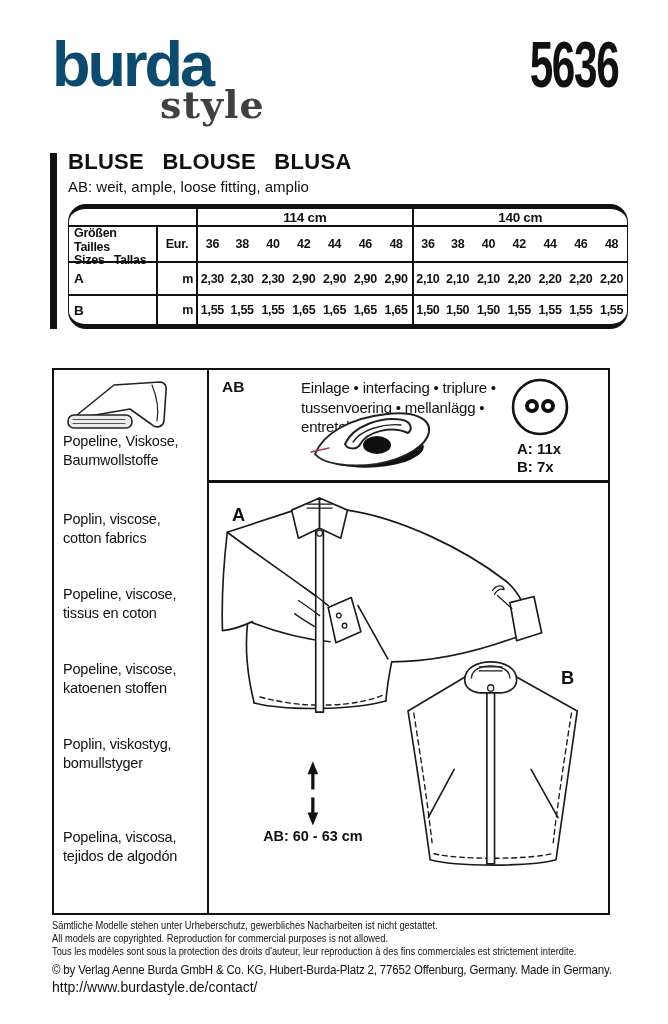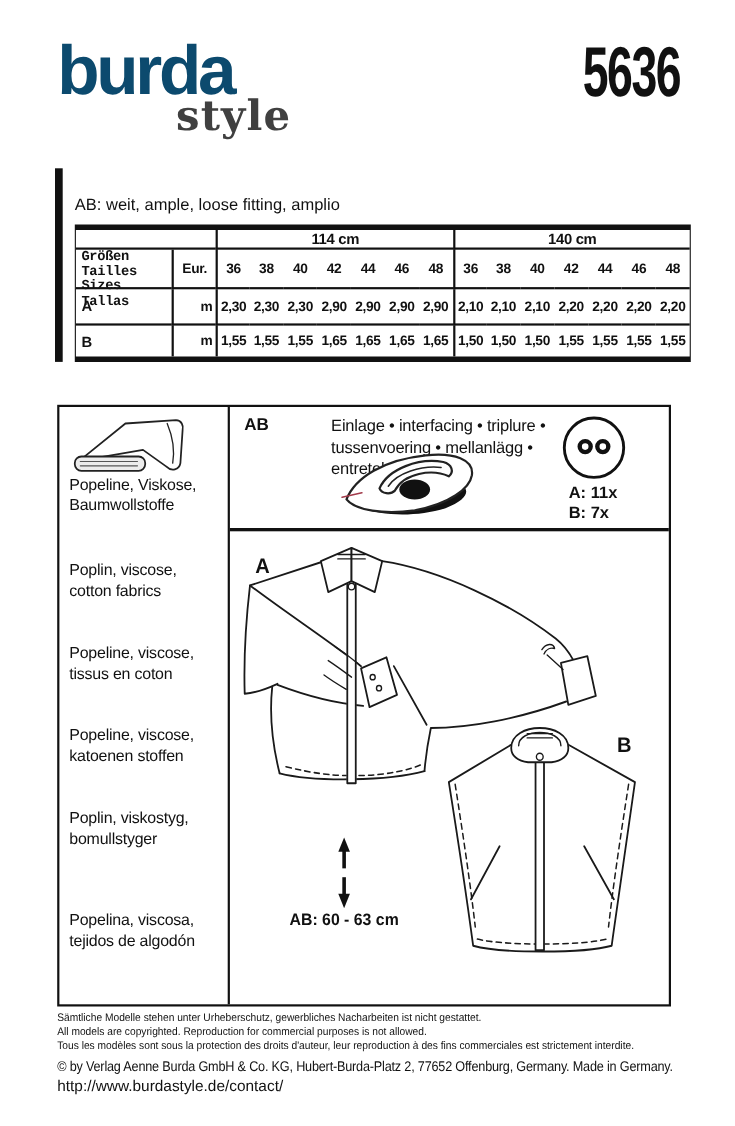--- a/index.html
+++ b/index.html
@@ -26,26 +26,26 @@
   .title-main { position:absolute; left:68px; top:149px; font-size:22px; font-weight:700; word-spacing:12px; letter-spacing:0.3px; }
   .title-sub { position:absolute; left:68px; top:178px; font-size:15px; }
   .title-sub b { font-weight:400; }
   
   .size-table {
     position:absolute; left:68px; top:204px; width:560px; box-sizing:border-box;
     display:grid; grid-template-columns:87px 40px repeat(14,1fr);
     grid-template-rows:18px 36px 33px 28px;
     border-top:5px solid #111; border-bottom:5px solid #111;
     border-left:1.5px solid #111; border-right:1.5px solid #111;
-    font-weight:700; font-size:12.5px;
+    font-weight:700; font-size:12.5px;border-radius:18px;
   }
   .st-cell { display:flex; align-items:center; justify-content:center; border-bottom:2px solid #111; letter-spacing:-0.3px; }
   .st-corner { grid-column:1 / 3; }
   .st-wgroup { grid-column:span 7; border-left:2px solid #111; font-size:13.5px; }
-  .st-lbl { flex-direction:column; align-items:flex-start; justify-content:flex-start; padding-left:5px; line-height:13.5px; word-spacing:6px;font-family:Liberation Mono, monospace; }
+  .st-lbl { flex-direction:column; align-items:flex-start; justify-content:flex-start; padding-left:5px; line-height:13.5px; word-spacing:6px; }
   .st-eur, .st-unit, .st-gl { border-left:2px solid #111; }
   .st-rl { justify-content:flex-start; padding-left:5px; font-size:13.5px; }
   .st-unit { justify-content:flex-end; padding-right:3px; }
   .st-nb { border-bottom:none; }
   
   .main-box {
     position:absolute; left:52px; top:368px; width:558px; height:547px;
     border:2.5px solid #111; box-sizing:border-box; display:flex;
   }
   .sidebar { width:155px; flex:none; border-right:2.5px solid #111; box-sizing:border-box; position:relative; }
@@ -70,20 +70,21 @@
 </head>
 <body>
 
 <div class="page">
 
   <div class="logo-burda">burda</div>
   <div class="logo-style">style</div>
   <div class="pattern-number">5636</div>
 
   <div class="title-bar"></div>
+  <div class="title-main">BLUSE BLOUSE BLUSA</div>
   <div class="title-sub"><b>AB:</b><span> weit, ample, loose fitting, amplio</span></div>
 
   <div class="size-table">
 
     <div class="st-cell st-corner"></div>
     <div class="st-cell st-wgroup">114 cm</div>
     <div class="st-cell st-wgroup">140 cm</div>
 
     <div class="st-cell st-lbl">
       <span>Größen Tailles</span>

